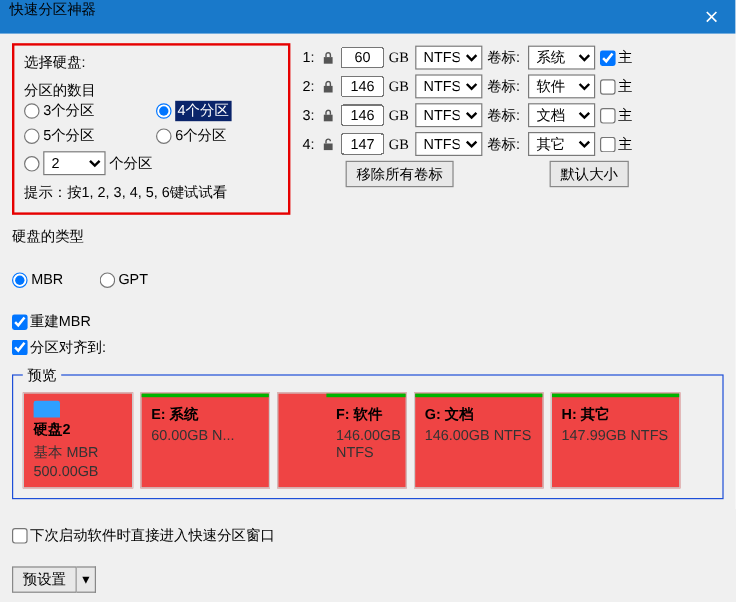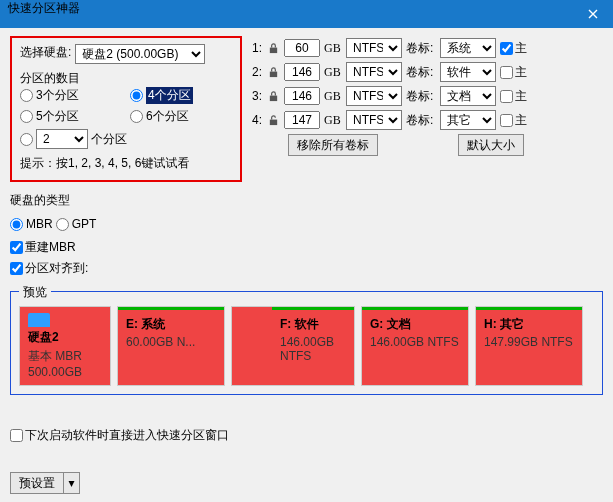--- a/index.html
+++ b/index.html
@@ -24,21 +24,21 @@
 .idx { width: 14px; text-align: right; }
 .lock { width: 14px; display: flex; justify-content: center; }
 .lock svg { width: 11px; height: 11px; }
 .size-in { width: 36px; text-align: center; }
 .fs-sel { width: 56px; }
 .vl-sel { width: 56px; }
 .chk { display: flex; align-items: center; gap: 2px; }
 .pt-btns { display: flex; gap: 80px; margin-top: 2px; padding-left: 40px; }
 button { border: 1px solid #888; background: #e8e8e8; height: 22px; padding: 0 8px; cursor: pointer; font-size: 12px; }
 .mid-box { margin-top: 10px; }
-.radio-line { display: flex; align-items: flex-end; gap: 3px; margin: 8px 0; }
+.radio-line { display: flex; align-items: flex-end; gap: 30px; margin: 20px 0; }
 .fieldset { border: 1px solid #1d4ed8; margin-top: 8px; padding: 8px; position: relative; background: #f0f0f0; }
 .fieldset .legend { position: absolute; top: -8px; left: 8px; background: #f0f0f0; padding: 0 4px; }
 .preview-row { display: flex; gap: 6px; margin-top: 6px; }
 .pv-card { border: 1px solid #ccc; background: #ef4444; padding: 6px 8px; flex: 0 0 auto; min-width: 92px; }
 .pv-card .topbar { background: #00b400; height: 3px; margin: -6px -8px 6px; }
 .pv-card.disk { width: 92px; }
 .disk-icon { width: 22px; height: 14px; background: #2e9fff; border-radius: 2px 2px 0 0; display: block; margin-bottom: 2px; }
 .pv-name { font-weight: bold; margin-bottom: 2px; }
 .pv-sub { color: #333; }
 .bottom { margin-top: auto; display: flex; align-items: center; padding-top: 8px; }
@@ -60,23 +60,20 @@
       </svg>
   </div>
 </div>
 
 <div class="content">
   <div class="top-row">
 
     <div class="redbox">
       <div class="row">
         <span class="label">选择硬盘:</span>
-        <select style="width:130px">
-          <option>硬盘2 (500.00GB)</option>
-        </select>
       </div>
       <div class="label">分区的数目</div>
       <div class="radio-grid">
         <label class="radio-item">
             <input type="radio" name="pc" style="">
             <span>3个分区</span>
           </label>
         <label class="radio-item">
             <input type="radio" name="pc" checked="" style="">
             <span class="sel-radio">4个分区</span>
@@ -211,21 +208,21 @@
           <span class="disk-icon"></span>
           <div class="pv-name">硬盘2</div>
           <div class="pv-sub">基本 MBR</div>
           <div class="pv-sub">500.00GB</div>
         </div>
         <div class="pv-card" style="width: 108px;">
           <div class="topbar"></div>
           <div class="pv-name">E: 系统</div>
           <div class="pv-sub">60.00GB N...</div>
         </div>
-        <div class="pv-card" style="width: 124px; padding-left: 48px;">
+        <div class="pv-card" style="width: 108px; padding-left: 48px;">
           <div class="topbar"></div>
           <div class="pv-name">F: 软件</div>
           <div class="pv-sub">146.00GB NTFS</div>
         </div>
         <div class="pv-card" style="width: 108px;">
           <div class="topbar"></div>
           <div class="pv-name">G: 文档</div>
           <div class="pv-sub">146.00GB NTFS</div>
         </div>
         <div class="pv-card" style="width: 108px;">

